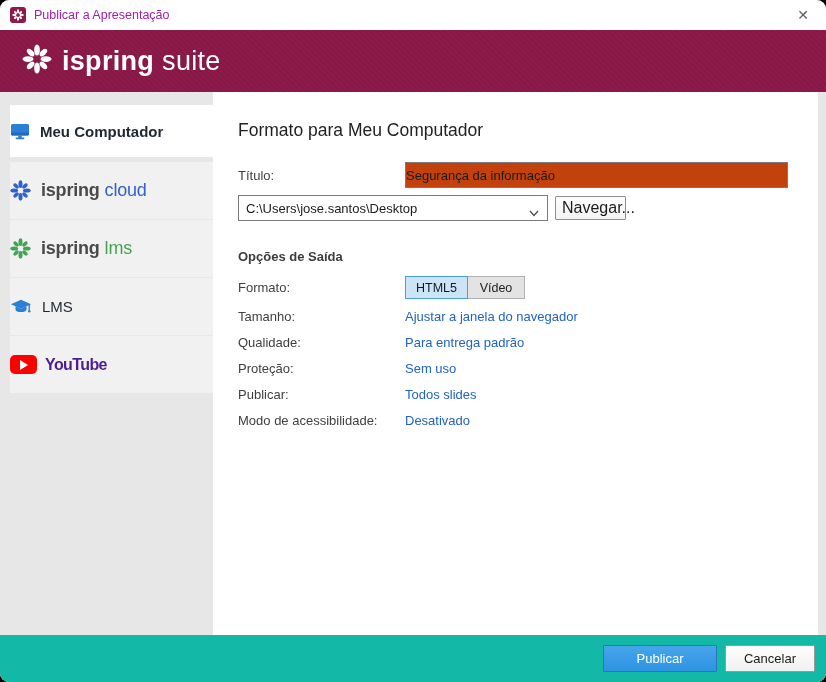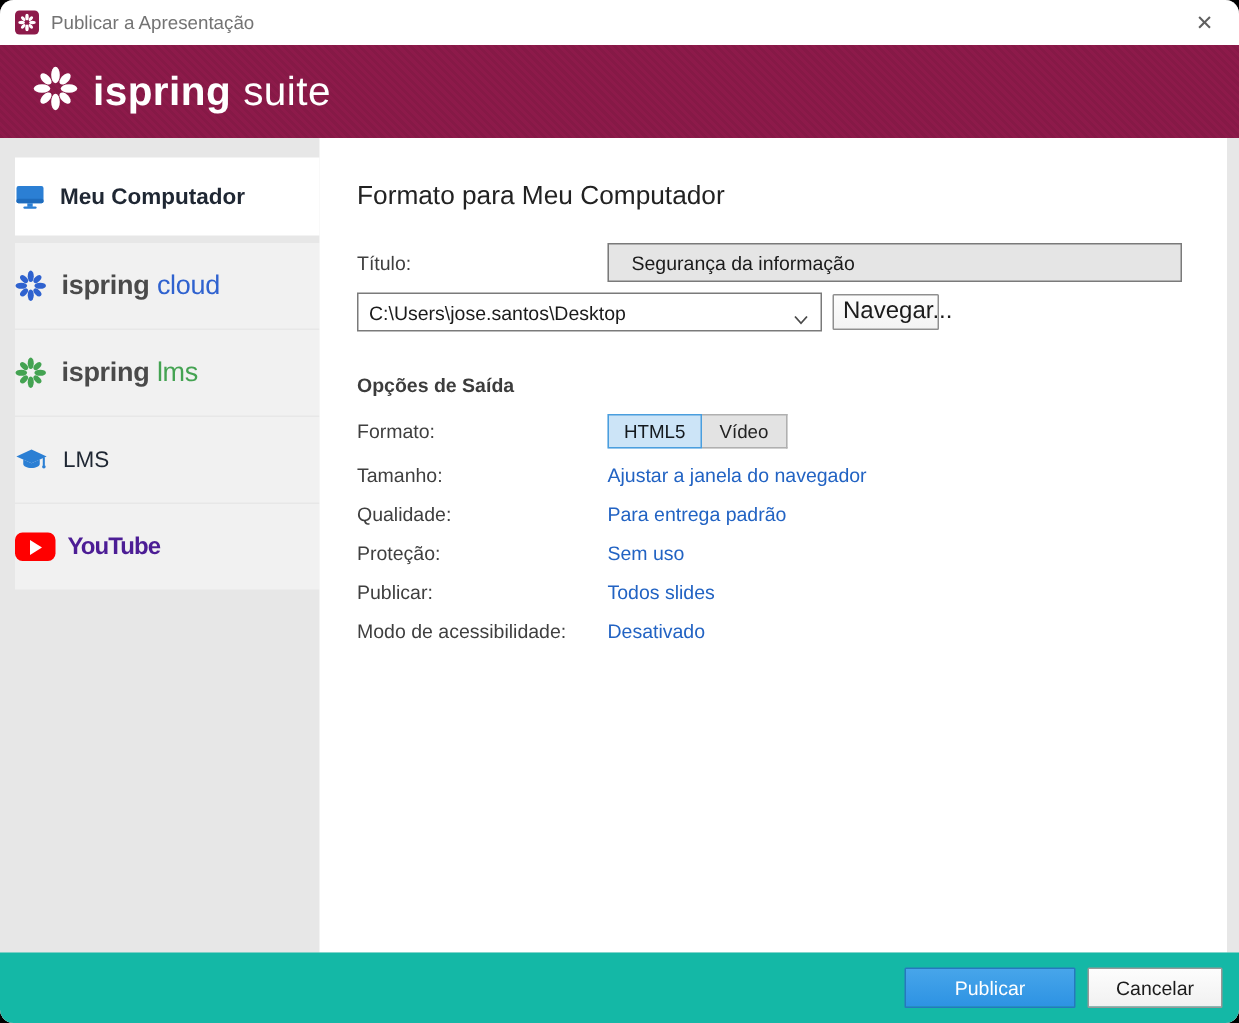--- a/index.html
+++ b/index.html
@@ -4,21 +4,21 @@
 <style>
   html,body{margin:0;padding:0;background:#000;}
   *{box-sizing:border-box;font-family:"Liberation Sans",sans-serif;}
   .window{
     position:relative;width:826px;height:682px;background:#e7e7e7;
     border-radius:9px;overflow:hidden;box-shadow:0 0 0 1px #3a3a3a inset;
   }
   
   .titlebar{height:30px;background:#ffffff;display:flex;align-items:center;padding:0 10px;position:relative;}
   .app-icon{width:16px;height:16px;border-radius:3px;background:#8d1a4a;display:flex;align-items:center;justify-content:center;flex:0 0 auto;}
-  .titlebar-text{font-size:12.5px;color:#737373;margin-left:8px;}
+  .titlebar-text{font-size:12.5px;color:#a21caf;margin-left:8px;}
   .close-btn{position:absolute;right:6px;top:0;width:34px;height:30px;display:flex;align-items:center;justify-content:center;color:#5f5f5f;font-size:14px;cursor:default;}
   
   .brand-header{
     height:62px;display:flex;align-items:center;padding-left:22px;
     background:
       repeating-linear-gradient(45deg, rgba(0,0,0,0.05) 0 2px, rgba(0,0,0,0) 2px 4px),
       #8d1a4a;
   }
   .brand-header .logo-mark{margin-right:10px;color:#fff;}
   .brand-header .logo-name{color:#fff;font-size:27px;font-weight:bold;letter-spacing:.3px;}
@@ -41,21 +41,21 @@
   .mark-green{color:#44a352;}
   .yt-badge{width:27px;height:19px;background:#f00;border-radius:5px;display:flex;align-items:center;justify-content:center;margin-right:8px;}
   .yt-tri{width:0;height:0;border-left:8px solid #fff;border-top:5px solid transparent;border-bottom:5px solid transparent;}
   .yt-label{font-size:16px;font-weight:bold;color:#4c1d95;letter-spacing:-.6px;}
   
   .page-title{font-size:17.5px;font-weight:normal;color:#222;margin:0;}
   .form-row{display:flex;align-items:center;}
   .row-title{margin-top:21px;}
   .row-folder{margin-top:7px;}
   .lbl{width:167px;flex:0 0 auto;font-size:13px;color:#3f3f3f;}
-  .text-input{width:383px;height:26px;border:1px solid #7a7a7a;font-size:13px;color:#1b1b1b;padding:0 15px;outline:none;background:#e5e5e5;}
+  .text-input{width:383px;height:26px;border:1px solid #7a7a7a;font-size:13px;color:#1b1b1b;padding:0 0;outline:none;background:#c2410c;}
   .combo{width:310px;height:26px;border:1px solid #7a7a7a;background:#fff;display:flex;align-items:center;padding-left:7px;position:relative;font-size:13px;color:#1b1b1b;cursor:default;}
   .combo .chev{position:absolute;right:8px;top:9px;color:#4a4a4a;}
   .btn-browse{margin-left:7px;width:71px;height:24px;background:linear-gradient(#fdfdfd,#f3f3f3);border:1px solid #8f8f8f;font-size:16px;color:#1b1b1b;border-radius:1px;}
   .section-title{margin-top:28px;font-size:13px;font-weight:bold;color:#3c3c3c;}
   .opt-row{display:flex;align-items:center;margin-top:9px;min-height:17px;}
   .opt-row.format-row{margin-top:12px;}
   .link-value{font-size:13px;color:#2263c3;text-decoration:none;cursor:pointer;}
   .segmented{display:flex;}
   .seg{height:23px;min-width:57px;display:flex;align-items:center;justify-content:center;font-size:12.5px;padding:0 10px;cursor:pointer;}
   .seg.active{background:#cce4f7;border:1px solid #4a9ede;color:#14191e;}

